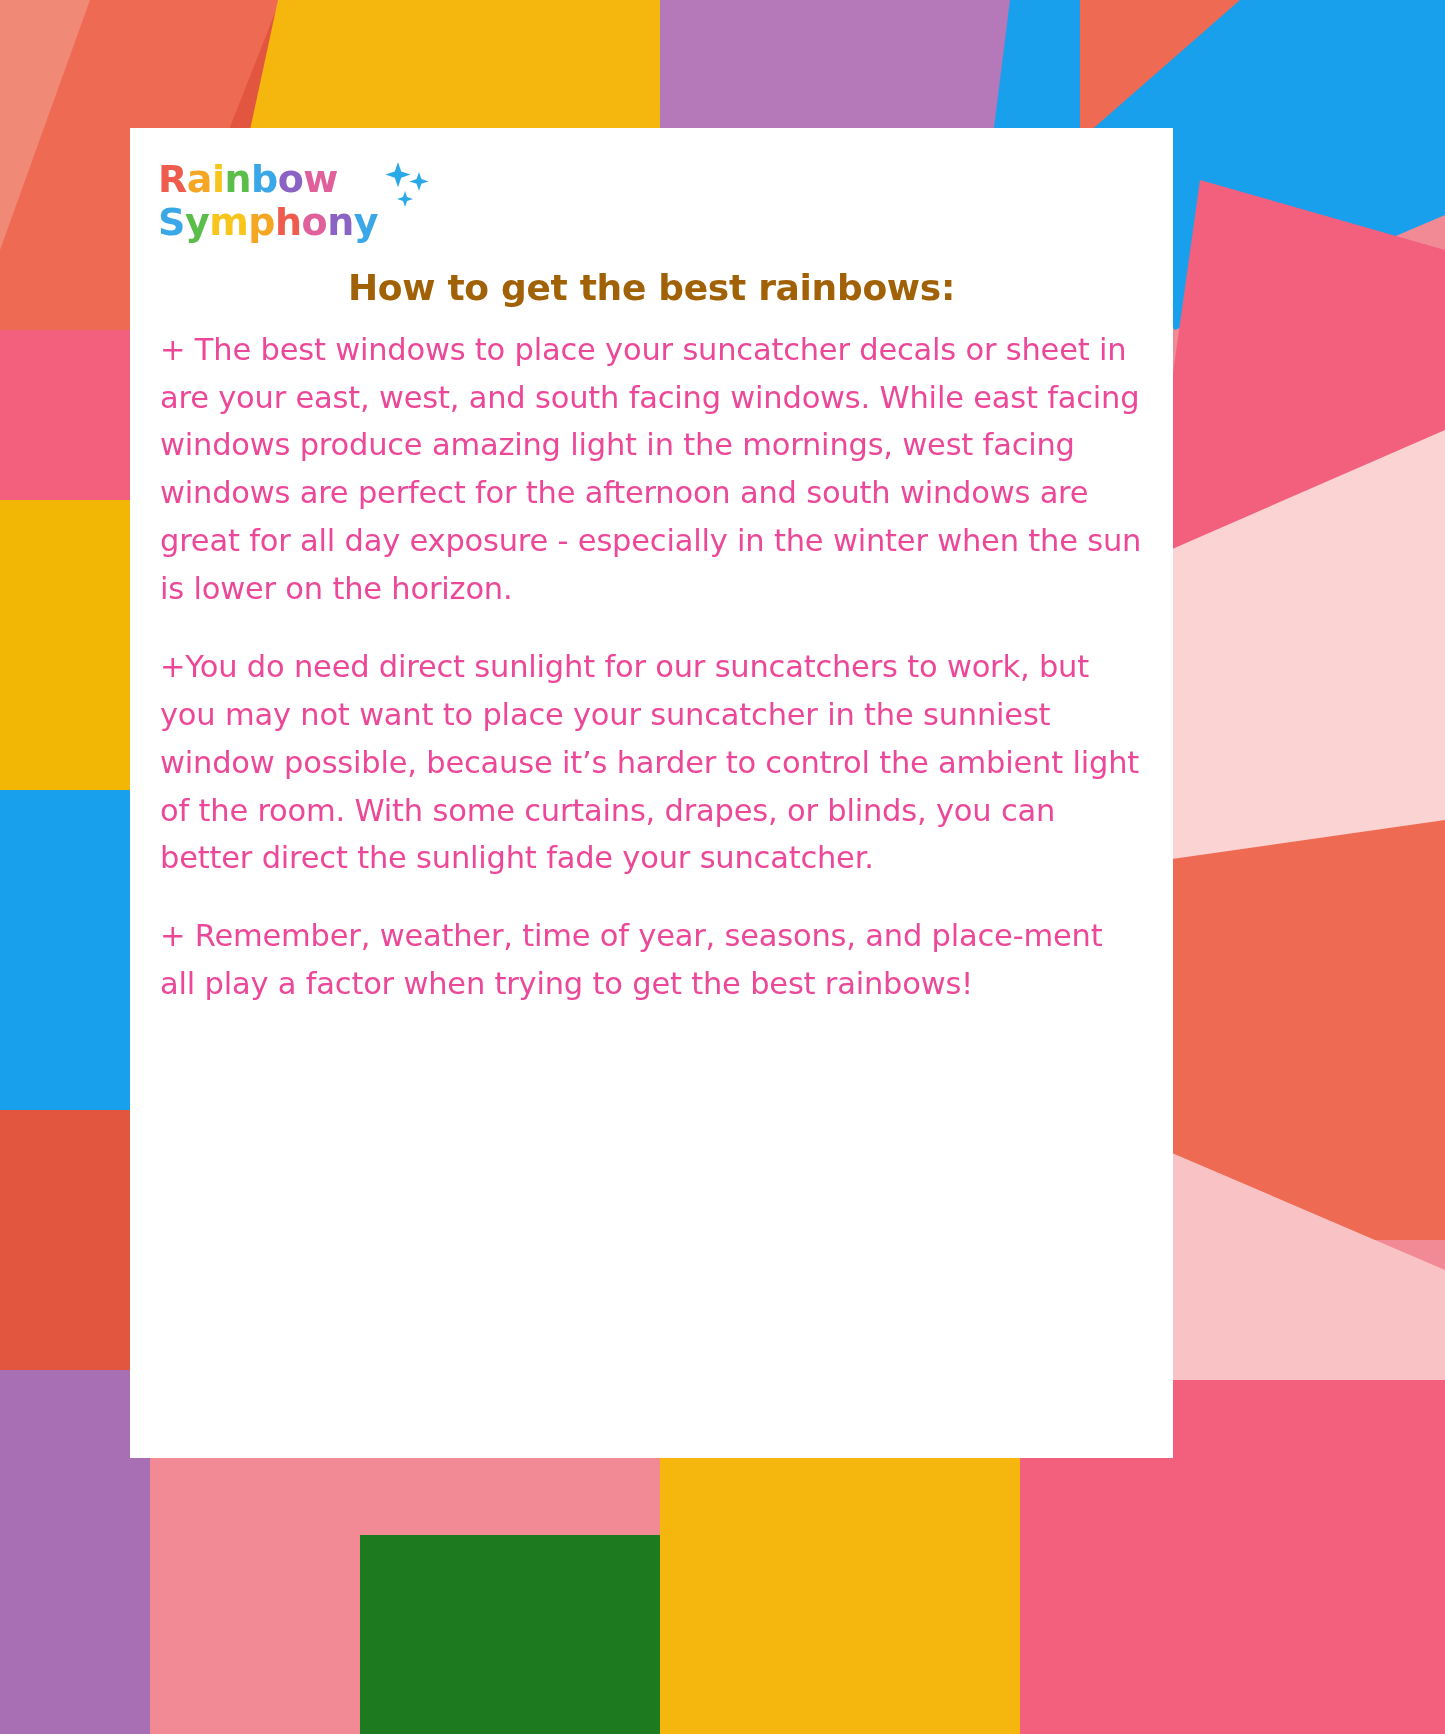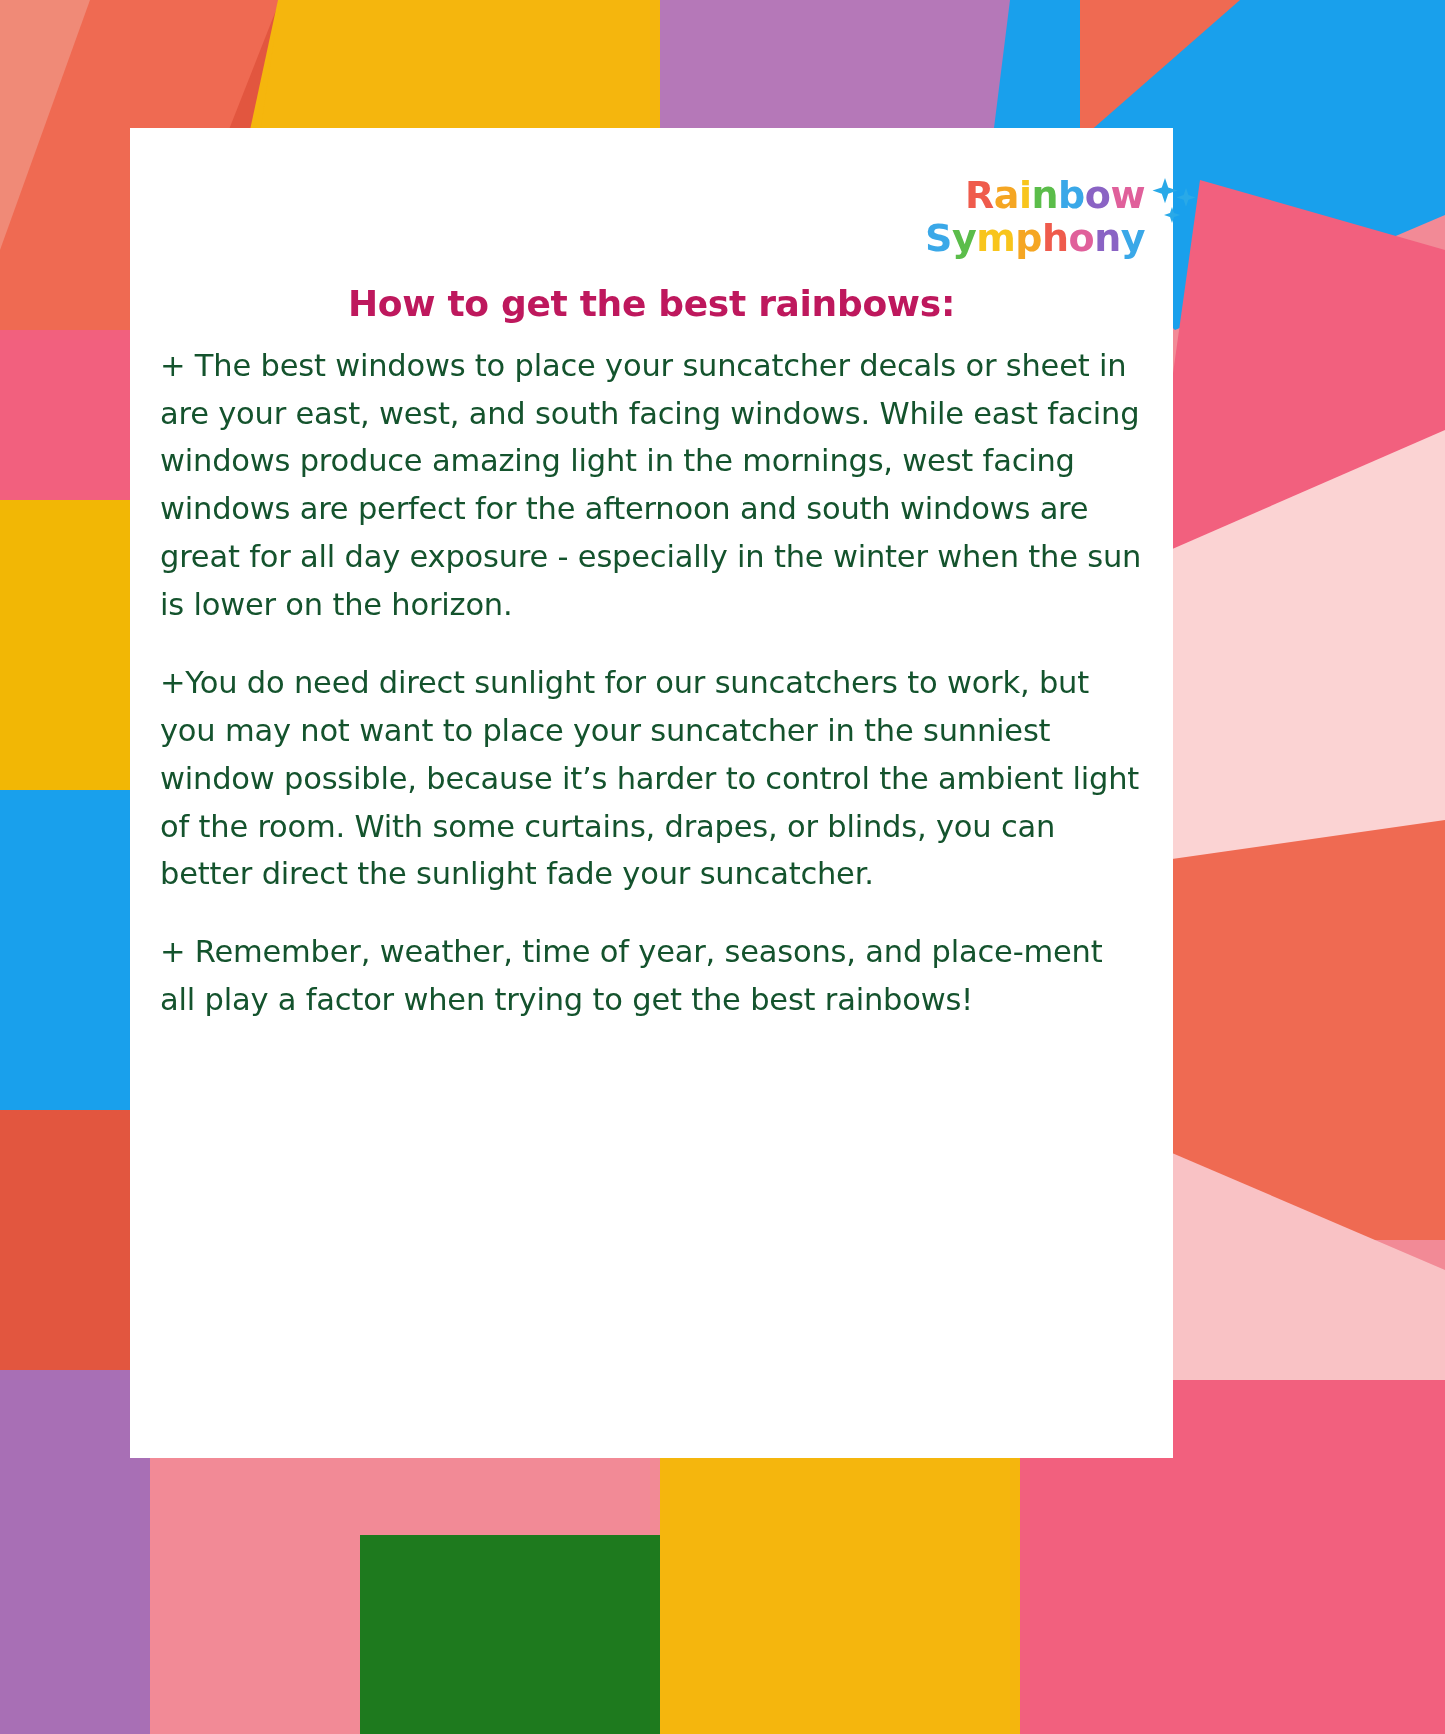--- a/index.html
+++ b/index.html
@@ -39,22 +39,22 @@
     top: 128px;
     width: 1043px;
     height: 1330px;
     background: #ffffff;
     box-sizing: border-box;
     padding: 26px 28px 20px 28px;
   }
 
   
   .logo-wrap {
-    text-align: right;
-    margin-top: 20px;
+    text-align: left;
+    margin-top: 4px;
     margin-bottom: 6px;
     position: relative;
   }
   .logo {
     display: inline-block;
     position: relative;
     font-family: "DejaVu Sans", sans-serif;
     font-weight: bold;
     font-size: 38px;
     line-height: 1.14;
@@ -74,29 +74,29 @@
     width: 56px;
     height: 52px;
   }
 
   
   .headline {
     text-align: center;
     font-family: "DejaVu Sans", sans-serif;
     font-weight: bold;
     font-size: 36px;
-    color: #be185d;
+    color: #a16207;
     margin: 22px 0 18px 0;
     letter-spacing: -0.3px;
   }
   .body-text {
     font-family: "DejaVu Sans", sans-serif;
     font-size: 30.5px;
     line-height: 1.57;
-    color: #14532d;
+    color: #ec4899;
     margin: 8px 0 30px 0;
     padding: 0 2px;
     letter-spacing: -0.2px;
   }
   .body-text:last-child { margin-bottom: 0; }
 </style>
 </head>
 <body>
 
 <div id="page">

